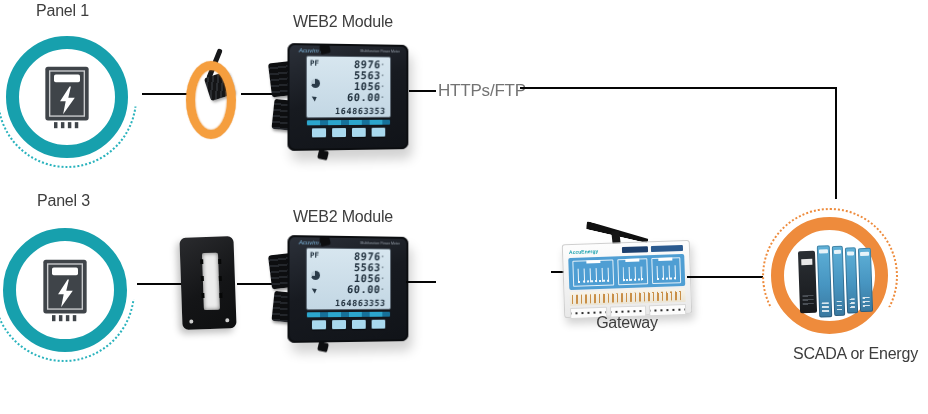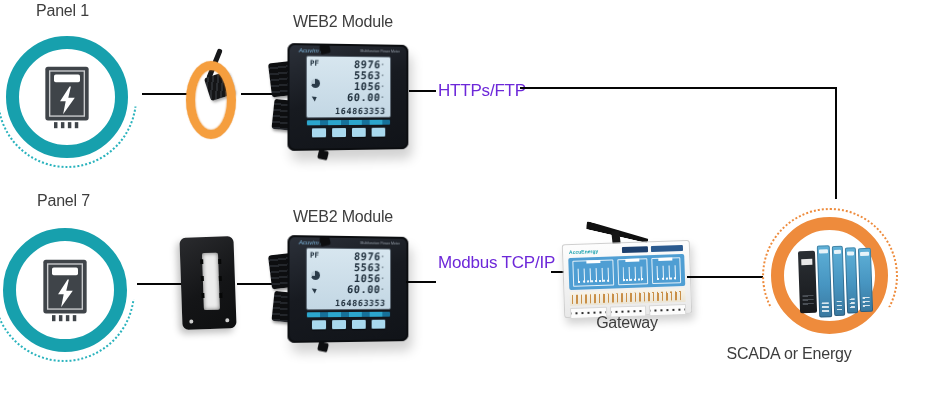--- a/index.html
+++ b/index.html
@@ -1,20 +1,20 @@
 <!DOCTYPE html>
 <html><head>
 <meta charset="utf-8">
 <style>
   html,body{margin:0;padding:0;background:#fff;}
   .stage{position:relative;width:928px;height:414px;background:#fff;overflow:hidden;
          font-family:"Liberation Sans",sans-serif;color:#3d3d3d;}
   .lbl{position:absolute;color:#3d3d3d;letter-spacing:-0.2px;}
   .node-lbl{font-size:16px;text-align:right;}
-  .link-lbl{font-size:17px;color:#6d28d9;}
+  .link-lbl{font-size:17px;color:#737373;}
   .center{text-align:center;}
 
   
   .hline{position:absolute;height:2px;background:#050505;}
   .vline{position:absolute;width:2px;background:#050505;}
 
   
   .ring{position:absolute;border-radius:50%;display:flex;align-items:center;justify-content:center;box-sizing:border-box;}
   .ring.teal{border:13px solid #17a0ad;}
   .ring.orange{border:13px solid #ee8b3c;}
@@ -180,21 +180,21 @@
         <span class="m-btn"></span>
       </div>
     </div>
   </div>
 
   <div class="hline" style="left:409px;top:90px;width:27px;"></div>
   <div class="lbl link-lbl" style="left:438px;top:81px;">HTTPs/FTP</div>
   <div class="hline" style="left:520px;top:87px;width:317px;"></div>
   <div class="vline" style="left:835px;top:87px;height:112px;"></div>
 
-  <div class="lbl node-lbl" style="left:37px;top:192px;">Panel 7</div>
+  <div class="lbl node-lbl" style="left:37px;top:192px;">Panel 3</div>
 
   <div class="arc teal-arc" style="left:-7px;top:220px;width:142px;height:142px;"></div>
   <div class="ring teal" style="left:3px;top:228px;width:124px;height:124px;">
     <svg class="panel-icon" viewBox="0 0 60 74">
       <rect x="5" y="2" width="50" height="62" rx="3" fill="#3f4449"></rect>
       <rect x="10" y="7" width="40" height="52" fill="none" stroke="#c9cbcd" stroke-width="1.6"></rect>
       <rect x="15" y="11" width="30" height="9" rx="2" fill="#ffffff"></rect>
       <polygon points="33,25 22,42 28.5,42 25.5,57 39,38 31.5,38 34.5,25" fill="#ffffff"></polygon>
       <rect x="15" y="66" width="4" height="7" fill="#3f4449"></rect>
       <rect x="23" y="66" width="4" height="7" fill="#3f4449"></rect>
@@ -243,21 +243,20 @@
         <span class="m-btn"></span>
         <span class="m-btn"></span>
         <span class="m-btn"></span>
         <span class="m-btn"></span>
       </div>
     </div>
   </div>
 
   <div class="hline" style="left:406px;top:281px;width:30px;"></div>
   <div class="lbl link-lbl" style="left:438px;top:252px;line-height:21px;">
-    <div>Modbus TCP/IP</div>
   </div>
   <div class="hline" style="left:551px;top:271px;width:17px;"></div>
 
   <div class="gw">
     <div class="gw-antenna"></div>
     <div class="gw-antenna-base"></div>
     <div class="gw-body">
       <div class="gw-toprow">
         <span class="gw-brand">AccuEnergy</span>
         <span class="gw-tag t1"></span>
@@ -282,17 +281,17 @@
 
   <div class="arc orange-arc" style="left:762px;top:208px;width:136px;height:136px;"></div>
   <div class="ring orange" style="left:771px;top:217px;width:117px;height:117px;"></div>
   <div class="plc">
     <div class="plc-m dark"></div>
     <div class="plc-m blue b1"></div>
     <div class="plc-m blue b2"></div>
     <div class="plc-m blue b3"></div>
     <div class="plc-m blue b4"></div>
   </div>
-  <div class="lbl node-lbl center" style="left:714px;top:344px;width:150px;line-height:20px;">
+  <div class="lbl node-lbl center" style="left:768px;top:344px;width:150px;line-height:20px;text-align:right;">
     <div>SCADA or Energy</div>
   </div>
 
 </div>
 
 </body></html>

